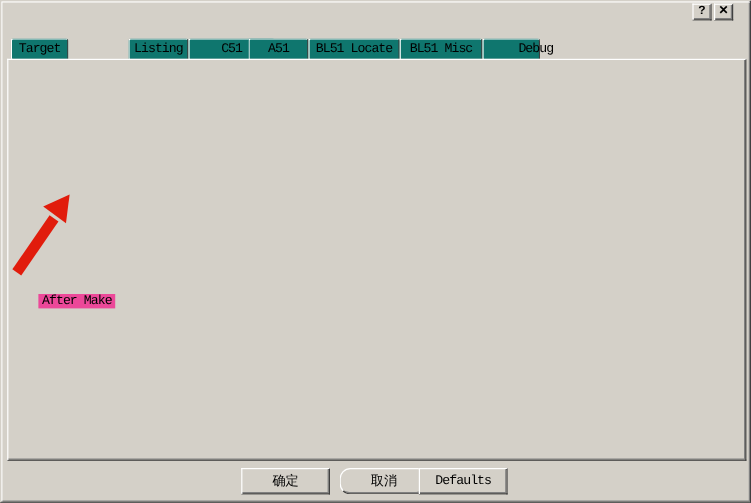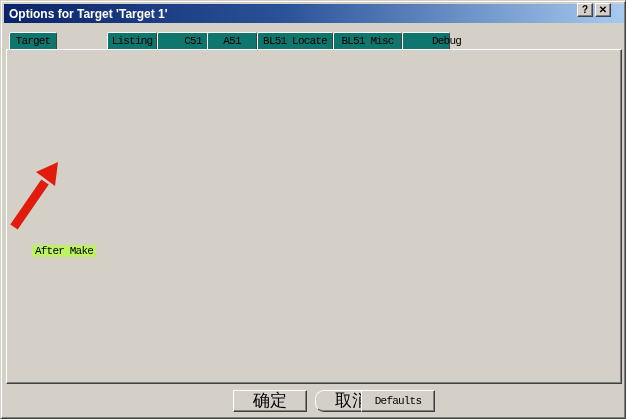--- a/index.html
+++ b/index.html
@@ -71,21 +71,21 @@
     padding:2px 0 0 4px;
   }
   input.field{ padding:0 0 0 4px; outline:none; }
 
   .groupbox{
     position:absolute;
     border:1px solid #808080;
     box-shadow: 1px 1px 0 #ffffff, inset 1px 1px 0 #ffffff;
   }
   .grouplabel{
-    position:absolute; background:#bef264; padding:0 3px; z-index:2; white-space:nowrap;
+    position:absolute; background:#ec4899; padding:0 3px; z-index:2; white-space:nowrap;
   }
 
   .lbl{ position:absolute; white-space:nowrap; line-height:14px; }
   .lbl .u{ text-decoration:underline; }
 
   .cb{
     position:absolute; width:13px; height:13px; background:#ffffff;
     border:1px solid; border-color:#808080 #ffffff #ffffff #808080;
     box-shadow: inset 1px 1px 0 #404040;
     cursor:default;
@@ -122,32 +122,29 @@
     border:1px solid; border-color:#ffffff #404040 #404040 #ffffff;
     box-shadow: inset -1px -1px 0 #808080;
     text-align:center; font-size:7px; line-height:16px; letter-spacing:0;
     cursor:default;
   }
 
   .footbtn{
     position:absolute; top:389px; width:74px; height:22px;
     line-height:20px;
   }
-  .cjk{ font-family:"Liberation Sans", sans-serif; font-size:17px; letter-spacing:0;margin-left:32px; }
+  .cjk{ font-family:"Liberation Sans", sans-serif; font-size:11px; letter-spacing:0; }
 
   .arrow-overlay{ position:absolute; left:0; top:150px; width:80px; height:90px; z-index:5; pointer-events:none; }
 </style>
 </head>
 <body>
 
 <div class="dlg">
 
-  <div class="titlebar">
-    <span class="titletext">Options for Target 'Target 1'</span>
-  </div>
   <div class="capbtn" style="left:576px;">
     <span>?</span>
   </div>
   <div class="capbtn" style="left:594px;">
     <span>✕</span>
   </div>
 
   <div class="tabpage"></div>
 
   <div class="tab" style="left:8px;width:48px;">Target</div>
@@ -219,20 +216,20 @@
   <input class="field" style="left: 172px; top: 292px; width: 336px; height: 22px;" value="">
   <div class="btn" style="left:519px;top:292px;width:75px;height:23px;line-height:21px;">Browse...</div>
 
   <div class="cb" style="left:37px;top:326px;"></div>
   <div class="lbl" style="left:56px;top:326px;"><span>Run User Program #</span><span class="u">2</span><span></span></div>
   <input class="field" style="left: 172px; top: 321px; width: 336px; height: 22px;" value="">
   <div class="btn" style="left:519px;top:321px;width:75px;height:23px;line-height:21px;">Browse...</div>
 
   <div class="btn footbtn cjk" style="left:200px;">确定</div>
   <div class="btn footbtn cjk" style="left:282px;border-radius:9px;">取消</div>
-  <div class="btn footbtn" style="left:360px;">Defaults</div>
+  <div class="btn footbtn" style="left:348px;">Defaults</div>
 
   <svg class="arrow-overlay" viewBox="0 0 80 90">
     <line x1="13" y1="76" x2="44" y2="31" stroke="#e11c0c" stroke-width="9"></line>
     <polygon points="57,11 54,35 35,21" fill="#e11c0c"></polygon>
   </svg>
 
 </div>
 
 </body></html>

